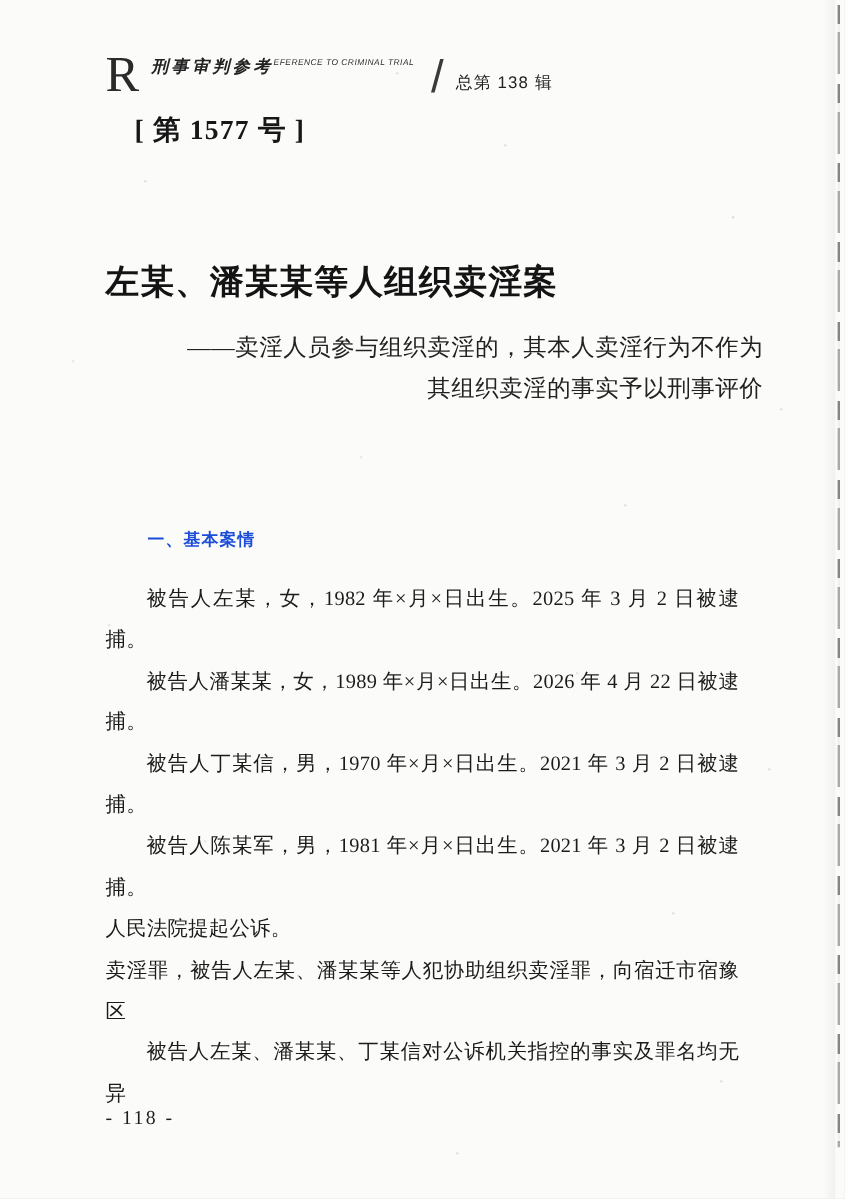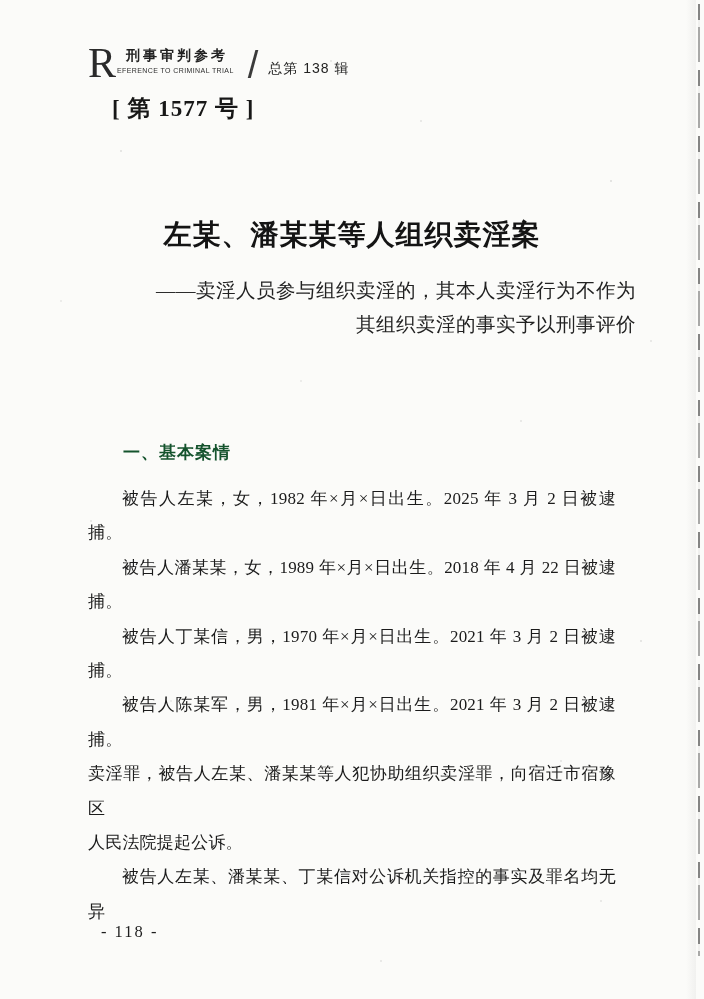--- a/index.html
+++ b/index.html
@@ -22,21 +22,21 @@
     align-items: flex-start;
   }
   .logo { display: flex; align-items: flex-start; }
   .logo-r {
     font-family: "Liberation Serif", "DejaVu Serif", serif;
     font-size: 42px;
     line-height: 38px;
     font-weight: 400;
     color: #2a2a2a;
   }
-  .logo-stack { display: flex; flex-direction: column; margin-left: 1px; padding-top: 3px; }
+  .logo-stack { display: flex; flex-direction: row; margin-left: 1px; padding-top: 3px; font-style: italic; }
   .logo-cn {
     font-family: "Liberation Sans", "DejaVu Sans", sans-serif;
     font-size: 14px;
     font-weight: 700;
     letter-spacing: 3px;
     padding-left: 9px;
     color: #222;
     white-space: nowrap;
   }
   .logo-en {
@@ -77,45 +77,45 @@
     white-space: nowrap;
     margin-left: 24px;
   }
 
   
   .title {
     position: absolute;
     left: 88px; top: 216px;
     width: 528px;
     margin: 0;
-    text-align: center;
+    text-align: left;
     font-size: 28px;
     font-weight: 700;
     letter-spacing: 1px;
     color: #141414;
   }
   .subtitle {
     position: absolute;
     left: 68px; top: 274px;
     width: 568px;
     text-align: right;
     font-size: 19.5px;
     color: #222;
   }
   .subtitle-line { line-height: 34px; letter-spacing: 0.5px; }
 
   
   .heading {
     position: absolute;
     left: 123px; top: 441px;
     margin: 0;
-    font-size: 17px;
-    font-weight: 700;
-    letter-spacing: 1px;
-    color: #14532d;
+    font-size: 14px;
+    font-weight: 700;
+    letter-spacing: 1px;
+    color: #1d4ed8;
   }
 
   
   .body-text {
     position: absolute;
     left: 88px; top: 482px;
     width: 528px;
     font-size: 17px;
     color: #1b1b1b;
   }
@@ -125,21 +125,21 @@
     text-align: justify;
     text-align-last: left;
     letter-spacing: 0.2px;
   }
   .line.first { text-indent: 2em; }
   .line.full { text-align-last: justify; }
 
   
   .pageno {
     position: absolute;
-    left: 101px; top: 922px;
+    left: 88px; top: 922px;
     font-size: 16.5px;
     letter-spacing: 2px;
     color: #1e1e1e;
     white-space: nowrap;
   }
 
   
   .scan-edge {
     position: absolute;
     right: 4px; top: 4px;
@@ -200,31 +200,31 @@
       <div class="subtitle-line">其组织卖淫的事实予以刑事评价</div>
     </div>
 
   <h2 class="heading">一、基本案情</h2>
 
   <div class="body-text">
       <div class="para">
         <div class="line first">被告人左某，女，1982 年×月×日出生。2025 年 3 月 2 日被逮捕。</div>
       </div>
       <div class="para">
-        <div class="line first">被告人潘某某，女，1989 年×月×日出生。2018 年 4 月 22 日被逮捕。</div>
+        <div class="line first">被告人潘某某，女，1989 年×月×日出生。2026 年 4 月 22 日被逮捕。</div>
       </div>
       <div class="para">
         <div class="line first">被告人丁某信，男，1970 年×月×日出生。2021 年 3 月 2 日被逮捕。</div>
       </div>
       <div class="para">
         <div class="line first">被告人陈某军，男，1981 年×月×日出生。2021 年 3 月 2 日被逮捕。</div>
       </div>
       <div class="para">
+        <div class="line">人民法院提起公诉。</div>
         <div class="line full">卖淫罪，被告人左某、潘某某等人犯协助组织卖淫罪，向宿迁市宿豫区</div>
-        <div class="line">人民法院提起公诉。</div>
       </div>
       <div class="para">
         <div class="line first full">被告人左某、潘某某、丁某信对公诉机关指控的事实及罪名均无异</div>
       </div>
     </div>
 
   <div class="pageno">- 118 -</div>
 
   <div class="scan-smudge"></div>
   <div class="scan-edge"></div>

